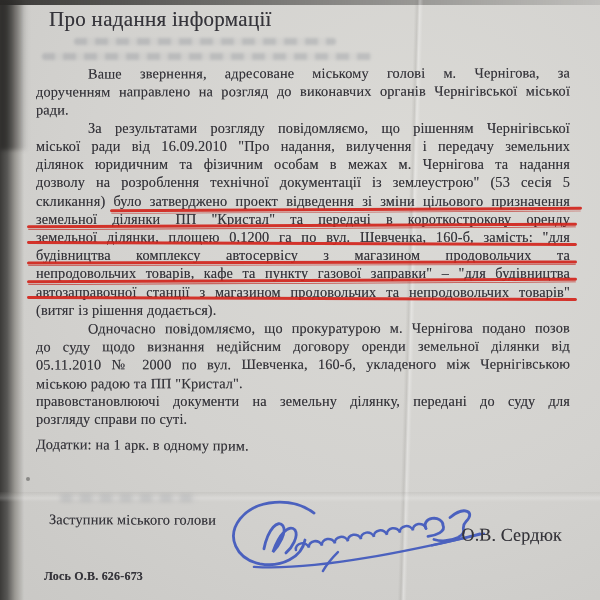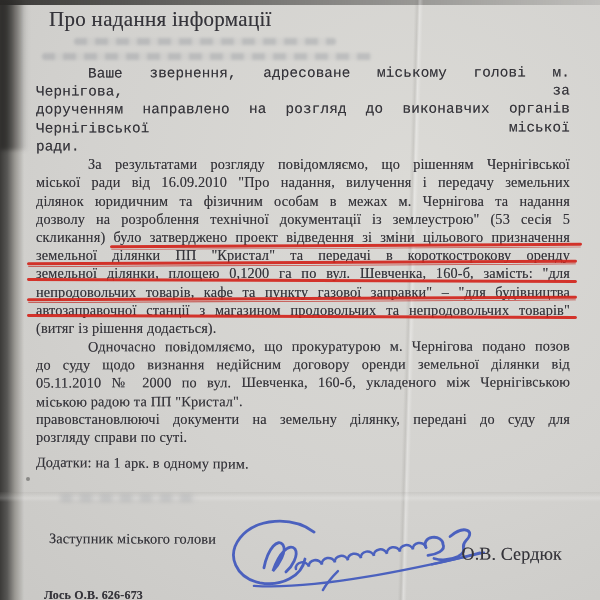--- a/index.html
+++ b/index.html
@@ -37,21 +37,21 @@
     background:repeating-linear-gradient(90deg,rgba(108,114,126,.45) 0 13px,rgba(108,114,126,.08) 13px 21px);}
   .bl1{width:262px;margin-left:32px;}
   .bl2{width:330px;margin-top:8px;}
   .bleed-mid{position:absolute;left:60px;top:494px;width:138px;height:8px;border-radius:3px;
     filter:blur(2px);opacity:.4;
     background:repeating-linear-gradient(90deg,rgba(108,114,126,.45) 0 12px,rgba(108,114,126,.08) 12px 20px);}
 
   .ln{position:relative;text-align:justify;text-align-last:justify;}
   .ln.last{text-align-last:left;}
   .indent{text-indent:52px;}
-  .p1{margin-top:2px;transform:rotate(-.12deg);font-family:Liberation Mono, monospace;}
+  .p1{margin-top:2px;transform:rotate(-.12deg);}
   .p3{transform:rotate(-.1deg);}
 
   
   .u:after{content:"";position:absolute;left:-9px;right:-7px;bottom:.5px;height:3.4px;
     background:#d2251c;border-radius:2px;opacity:.92;}
   .u-a:after{transform:rotate(-.28deg);box-shadow:0 2.8px 0 -1.1px rgba(190,24,17,.85);}
   .u-b:after{transform:rotate(.22deg);}
   .u-c:after{transform:rotate(-.12deg);box-shadow:0 2.6px 0 -1.1px rgba(190,24,17,.8);}
   .upart{position:relative;}
   .upart:after{content:"";position:absolute;left:-3px;right:-12px;bottom:-2.5px;height:3.4px;
@@ -94,20 +94,21 @@
     </div>
 
     <div>
       <div class="ln indent">За результатами розгляду повідомляємо, що рішенням Чернігівської</div>
       <div class="ln">міської ради від 16.09.2010 "Про надання, вилучення і передачу земельних</div>
       <div class="ln">ділянок юридичним та фізичним особам в межах м. Чернігова та надання</div>
       <div class="ln">дозволу на розроблення технічної документації із землеустрою" (53 сесія 5</div>
       <div class="ln"><span>скликання) </span><span class="upart">було затверджено проект відведення зі зміни цільового призначення</span></div>
       <div class="ln u u-a">земельної ділянки ПП "Кристал" та передачі в короткострокову оренду</div>
       <div class="ln u u-b">земельної ділянки, площею 0,1200 га по вул. Шевченка, 160-б, замість: "для</div>
+      <div class="ln u u-c">будівництва комплексу автосервісу з магазином продовольчих та</div>
       <div class="ln u u-a">непродовольчих товарів, кафе та пункту газової заправки" – "для будівництва</div>
       <div class="ln u u-b">автозаправочної станції з магазином продовольчих та непродовольчих товарів"</div>
       <div class="ln last">(витяг із рішення додається).</div>
     </div>
 
     <div class="p3">
       <div class="ln indent">Одночасно повідомляємо, що прокуратурою м. Чернігова подано позов</div>
       <div class="ln">до суду щодо визнання недійсним договору оренди земельної ділянки від</div>
       <div class="ln">05.11.2010 № 2000 по вул. Шевченка, 160-б, укладеного між Чернігівською</div>
       <div class="ln last">міською радою та ПП "Кристал".</div>

